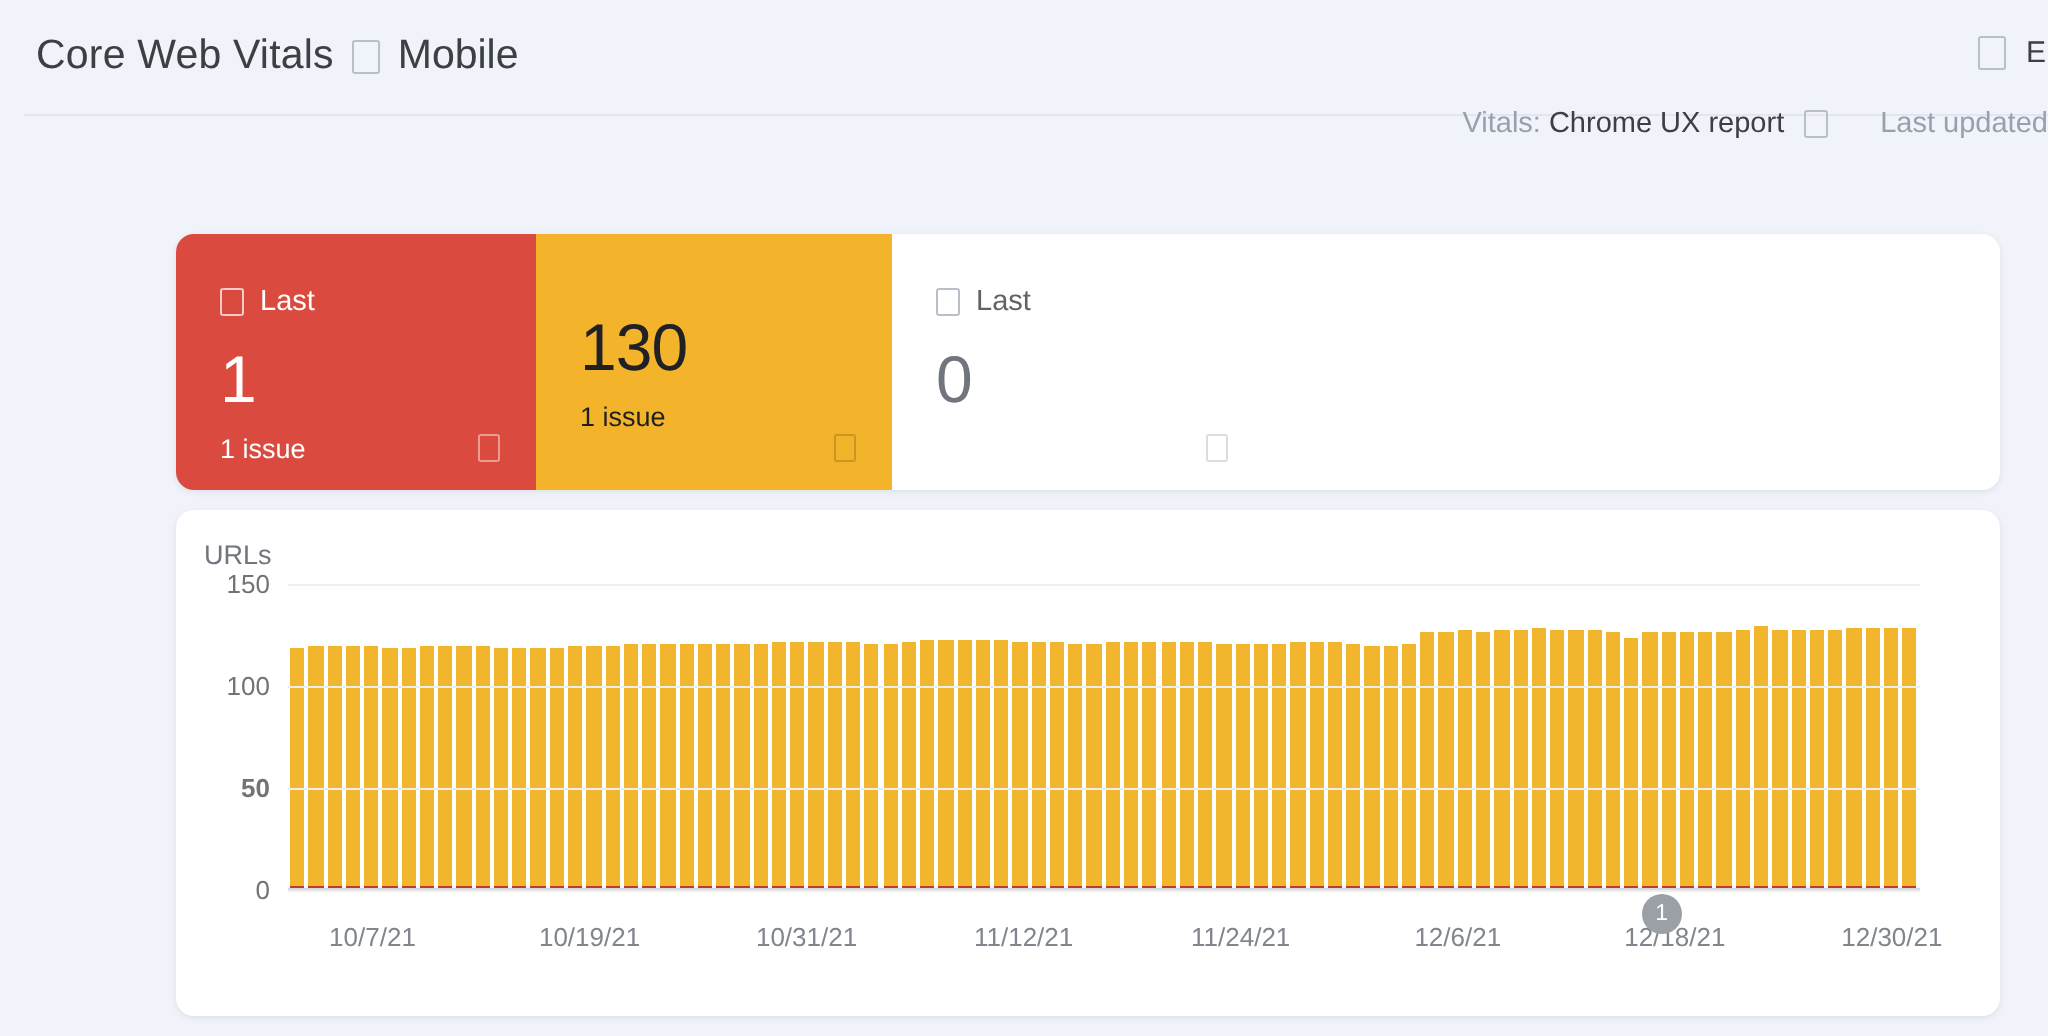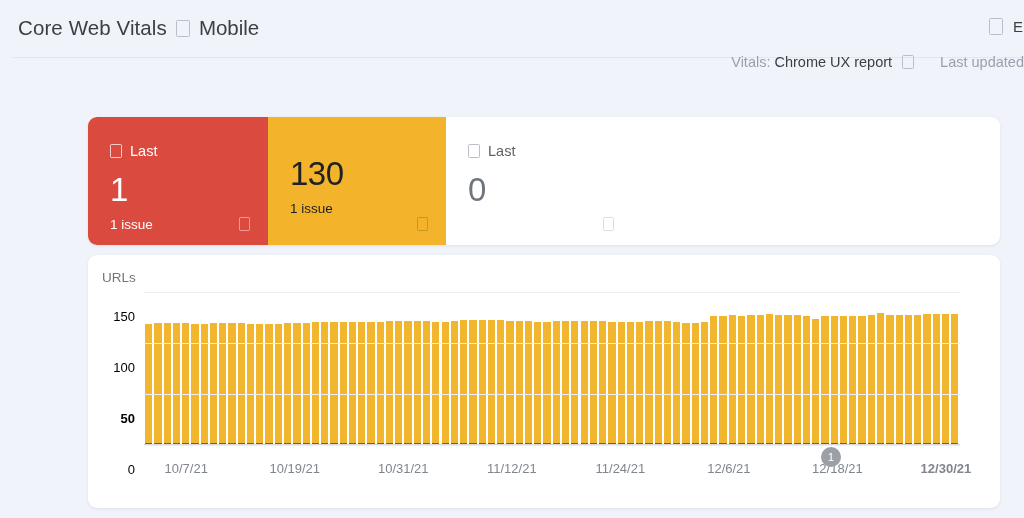--- a/index.html
+++ b/index.html
@@ -105,23 +105,22 @@
   .plot {
     position: absolute; left: 56px; top: 37px;
     width: 816px; height: 153px;
   }
   .gridline {
     position: absolute; left: 0; width: 816px; height: 1px;
     background: #eceef2;
   }
   .ytick {
     position: absolute; right: 100%; margin-right: 9px;
-    font-size: 13px; color: #000000; transform: translateY(-50%);
+    font-size: 13px; color: #737373; transform: translateY(-50%);
     white-space: nowrap;
-    margin-top: 24px;
   }
   .bars {
     position: absolute; left: 0; bottom: 0; width: 816px; height: 153px;
     display: flex; align-items: flex-end; gap: 0;
   }
   .bar-col { flex: 1 1 0; height: 100%; position: relative; }
   .bar-need {
     position: absolute; left: 11%; right: 11%; bottom: 0;
     background: #f2b52e;
   }
@@ -569,18 +568,18 @@
         </div>
       </div>
     <div class="xlabels" id="xlabels">
         <span class="xlabel" style="left: 42.24px;">10/7/21</span>
         <span class="xlabel" style="left: 150.768px;">10/19/21</span>
         <span class="xlabel" style="left: 259.296px;">10/31/21</span>
         <span class="xlabel" style="left: 367.824px;">11/12/21</span>
         <span class="xlabel" style="left: 476.352px;">11/24/21</span>
         <span class="xlabel" style="left: 584.88px;">12/6/21</span>
         <span class="xlabel" style="left: 693.408px;">12/18/21</span>
-        <span class="xlabel" style="left: 801.936px; font-weight: bold;">12/30/21</span>
+        <span class="xlabel" style="left: 801.936px;">12/30/21</span>
       </div>
   <div class="annot-marker" style="left: 742.832px; top: 192px;">1</div>
     </div>
 
 </div>
 
 </body></html>

